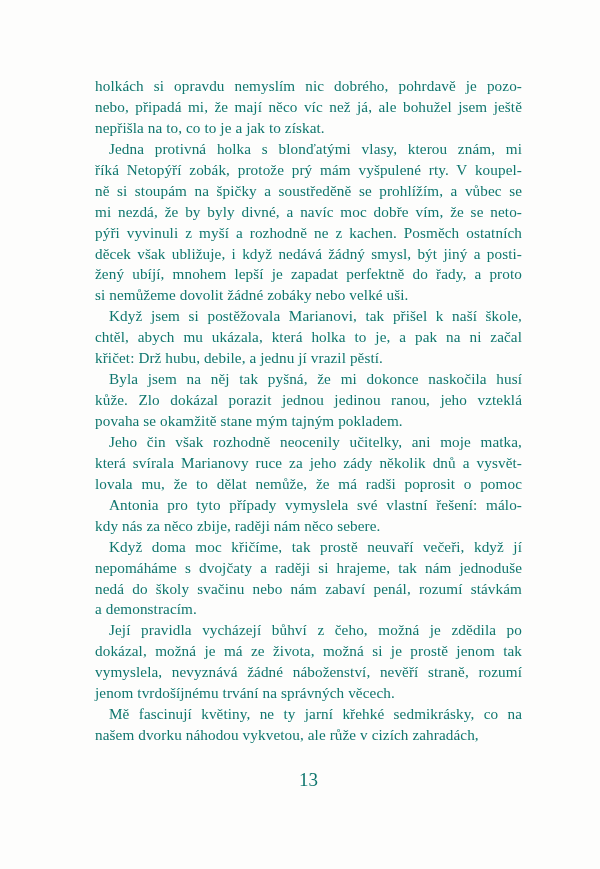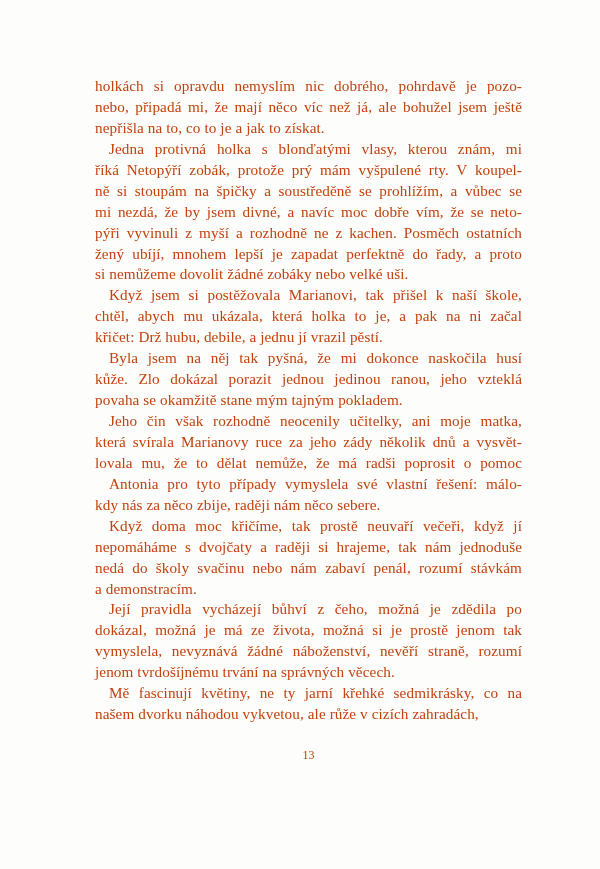--- a/index.html
+++ b/index.html
@@ -35,36 +35,37 @@
   .line.para-end {
     text-align-last: left;
   }
   .line.indent {
     text-indent: 14px;
   }
   .folio {
     width: 427px;
     margin-top: 23px;
     text-align: center;
-    font-size: 12px;
+    font-size: 19px;
   }
 </style>
 </head>
 <body style="background: rgb(253, 253, 252);">
 
-<div class="book-page" style="color: #c2410c;">
+<div class="book-page" style="color: #0f766e;">
   <div class="page-text">
       <div class="line">holkách si opravdu nemyslím nic dobrého, pohrdavě je pozo-</div>
       <div class="line">nebo, připadá mi, že mají něco víc než já, ale bohužel jsem ještě</div>
       <div class="line para-end">nepřišla na to, co to je a jak to získat.</div>
       <div class="line indent">Jedna protivná holka s blonďatými vlasy, kterou znám, mi</div>
       <div class="line">říká Netopýří zobák, protože prý mám vyšpulené rty. V koupel-</div>
       <div class="line">ně si stoupám na špičky a soustředěně se prohlížím, a vůbec se</div>
-      <div class="line">mi nezdá, že by jsem divné, a navíc moc dobře vím, že se neto-</div>
+      <div class="line">mi nezdá, že by byly divné, a navíc moc dobře vím, že se neto-</div>
       <div class="line">pýři vyvinuli z myší a rozhodně ne z kachen. Posměch ostatních</div>
+      <div class="line">děcek však ubližuje, i když nedává žádný smysl, být jiný a posti-</div>
       <div class="line">žený ubíjí, mnohem lepší je zapadat perfektně do řady, a proto</div>
       <div class="line para-end">si nemůžeme dovolit žádné zobáky nebo velké uši.</div>
       <div class="line indent">Když jsem si postěžovala Marianovi, tak přišel k naší škole,</div>
       <div class="line">chtěl, abych mu ukázala, která holka to je, a pak na ni začal</div>
       <div class="line para-end">křičet: Drž hubu, debile, a jednu jí vrazil pěstí.</div>
       <div class="line indent">Byla jsem na něj tak pyšná, že mi dokonce naskočila husí</div>
       <div class="line">kůže. Zlo dokázal porazit jednou jedinou ranou, jeho vzteklá</div>
       <div class="line para-end">povaha se okamžitě stane mým tajným pokladem.</div>
       <div class="line indent">Jeho čin však rozhodně neocenily učitelky, ani moje matka,</div>
       <div class="line">která svírala Marianovy ruce za jeho zády několik dnů a vysvět-</div>

